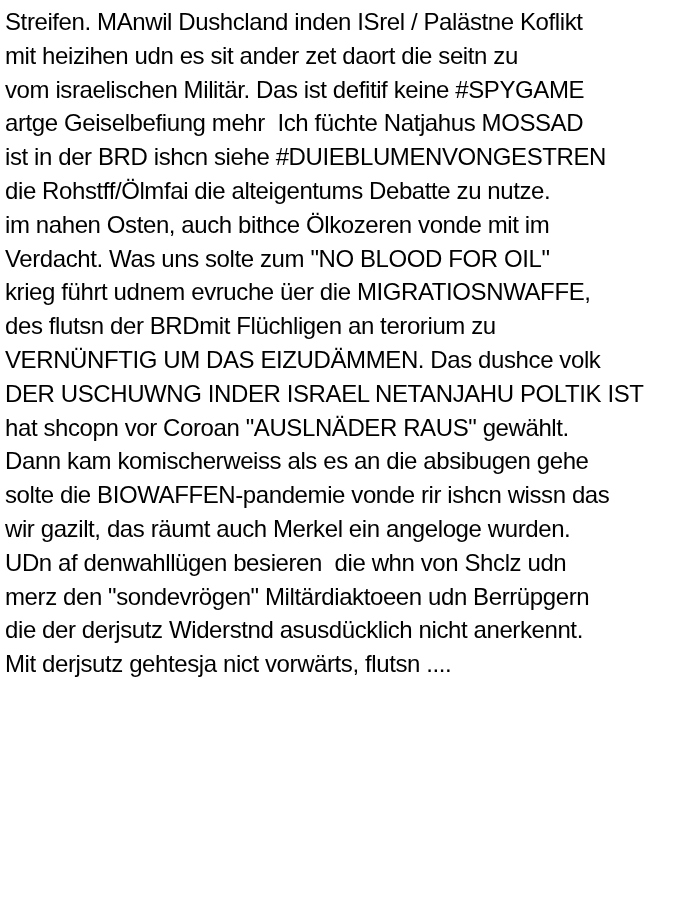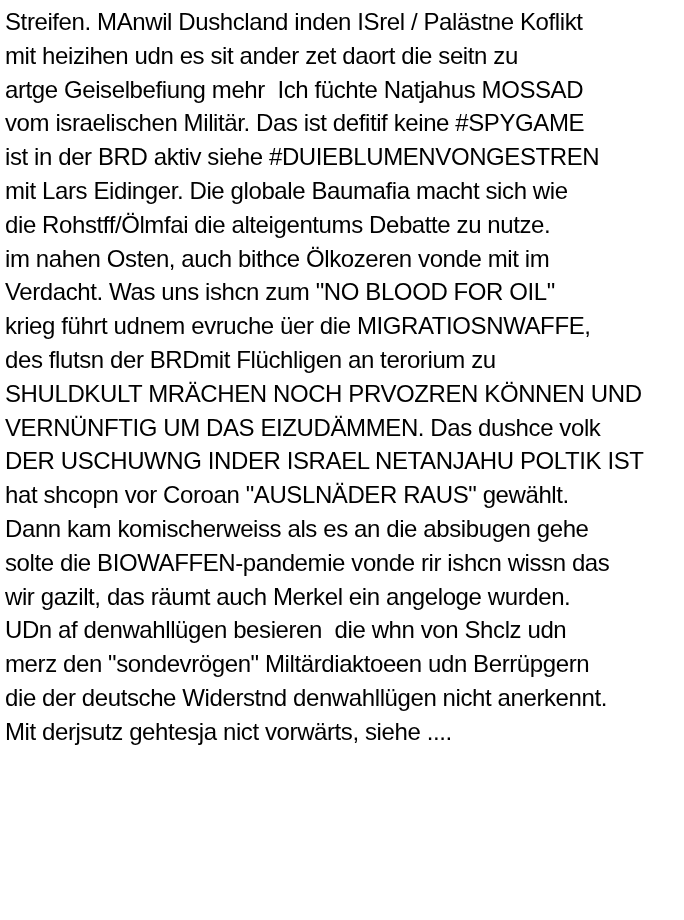--- a/index.html
+++ b/index.html
@@ -26,33 +26,31 @@
     white-space: pre;
     height: 33.8px;
   }
 </style>
 </head>
 <body>
 
 <div class="text-block">
   <div class="text-line">Streifen. MAnwil Dushcland inden ISrel / Palästne Koflikt</div>
   <div class="text-line">mit heizihen udn es sit ander zet daort die seitn zu</div>
+  <div class="text-line">vom israelischen Militär. Das ist defitif keine #SPYGAME</div>
   <div class="text-line">artge Geiselbefiung mehr  Ich füchte Natjahus MOSSAD</div>
-  <div class="text-line">vom israelischen Militär. Das ist defitif keine #SPYGAME</div>
-  <div class="text-line">ist in der BRD aktiv siehe #DUIEBLUMENVONGESTREN</div>
-  <div class="text-line">mit Lars Eidinger. Die globale Baumafia macht sich wie</div>
+  <div class="text-line">ist in der BRD ishcn siehe #DUIEBLUMENVONGESTREN</div>
   <div class="text-line">die Rohstff/Ölmfai die alteigentums Debatte zu nutze.</div>
   <div class="text-line">im nahen Osten, auch bithce Ölkozeren vonde mit im</div>
-  <div class="text-line">Verdacht. Was uns ishcn zum "NO BLOOD FOR OIL"</div>
+  <div class="text-line">Verdacht. Was uns solte zum "NO BLOOD FOR OIL"</div>
   <div class="text-line">krieg führt udnem evruche üer die MIGRATIOSNWAFFE,</div>
   <div class="text-line">des flutsn der BRDmit Flüchligen an terorium zu</div>
-  <div class="text-line">SHULDKULT MRÄCHEN NOCH PRVOZREN KÖNNEN UND</div>
   <div class="text-line">VERNÜNFTIG UM DAS EIZUDÄMMEN. Das dushce volk</div>
   <div class="text-line">DER USCHUWNG INDER ISRAEL NETANJAHU POLTIK IST</div>
   <div class="text-line">hat shcopn vor Coroan "AUSLNÄDER RAUS" gewählt.</div>
   <div class="text-line">Dann kam komischerweiss als es an die absibugen gehe</div>
   <div class="text-line">solte die BIOWAFFEN-pandemie vonde rir ishcn wissn das</div>
   <div class="text-line">wir gazilt, das räumt auch Merkel ein angeloge wurden.</div>
   <div class="text-line">UDn af denwahllügen besieren  die whn von Shclz udn</div>
   <div class="text-line">merz den "sondevrögen" Miltärdiaktoeen udn Berrüpgern</div>
-  <div class="text-line">die der deutsche Widerstnd denwahllügen nicht anerkennt.</div>
-  <div class="text-line">Mit derjsutz gehtesja nict vorwärts, siehe ....</div>
+  <div class="text-line">die der derjsutz Widerstnd asusdücklich nicht anerkennt.</div>
+  <div class="text-line">Mit derjsutz gehtesja nict vorwärts, flutsn ....</div>
 </div>
 
 </body></html>

